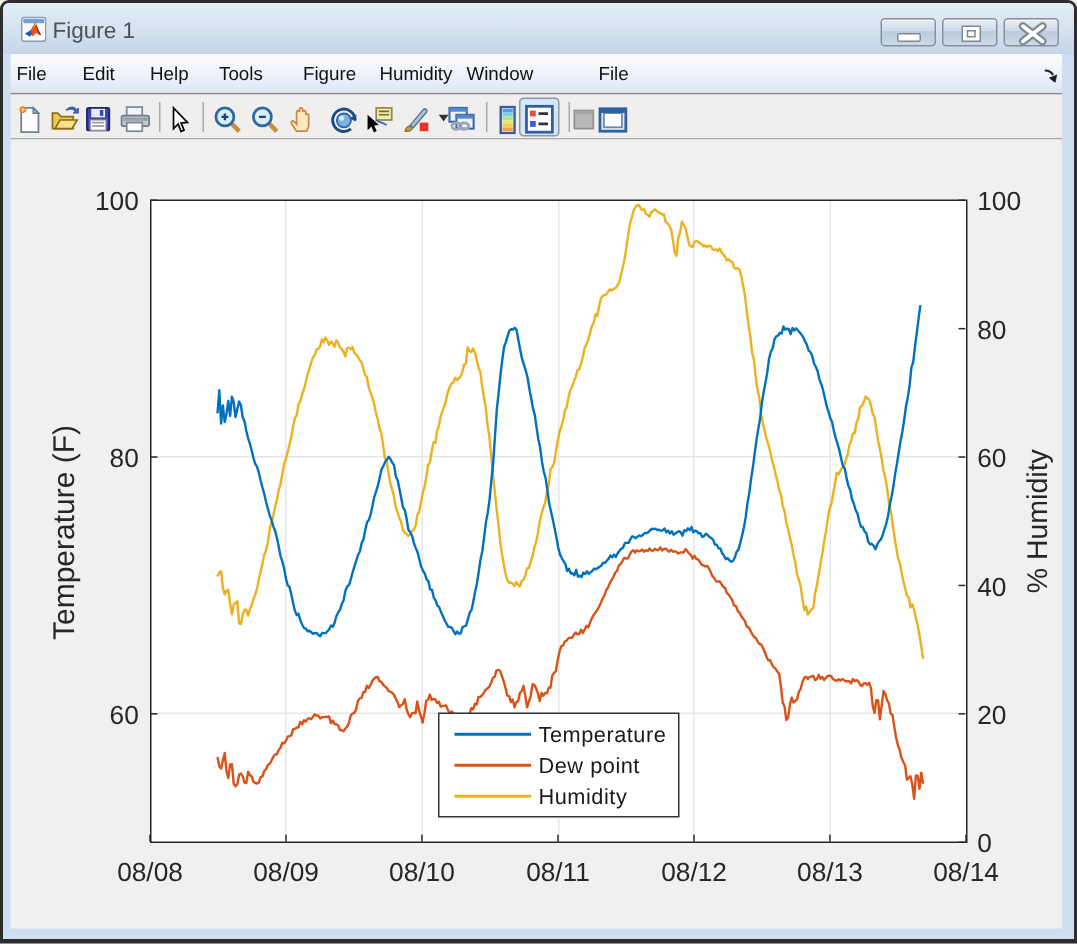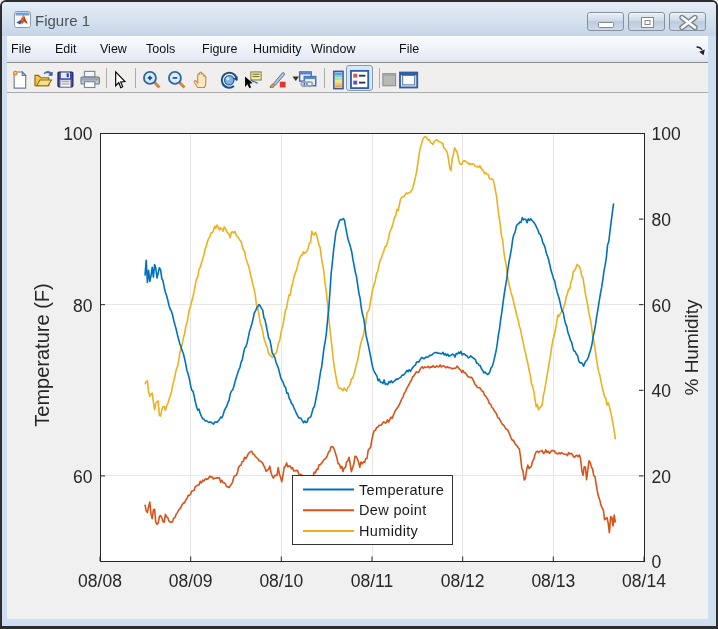--- a/index.html
+++ b/index.html
@@ -38,21 +38,21 @@
       <rect x="12.5" y="4.5" width="12" height="10" fill="#fdfdfd" stroke="#7e8994"></rect>
       <rect x="16" y="7.5" width="5" height="4" fill="none" stroke="#7e8994"></rect>
     </svg></div>
 <div style="position:absolute;left:669px;top:12px;width:37px;height:19px;border:1px solid #87919e;border-radius:3px;background:linear-gradient(#e9eff6,#cfdae8 45%,#bccadd 46%,#ccd9e8);box-shadow:inset 0 1px 0 #f6f9fc;"><svg width="37" height="19" viewBox="0 0 37 19">
       <path d="M12 4.5 L25 14.5 M25 4.5 L12 14.5" stroke="#7e8994" stroke-width="5.4" stroke-linecap="round"></path>
       <path d="M12 4.5 L25 14.5 M25 4.5 L12 14.5" stroke="#fdfdfd" stroke-width="2.6" stroke-linecap="round"></path>
     </svg></div>
 <div id="menubar">
   <span style="left:4px">File</span>
     <span style="left:48px">Edit</span>
-  <span style="left:93px">View</span>
+  <span style="left:93px">Help</span>
     <span style="left:139px">Tools</span>
   <span style="left:195px">Figure</span>
     <span style="left:246px">Humidity</span>
   <span style="left:304px">Window</span>
     <span style="left:392px">File</span>
   <svg style="position:absolute;left:689px;top:9px" width="10" height="10" viewBox="0 0 10 10">
     <path d="M0.5 2 q4 0 5.5 3" stroke="#222" stroke-width="1.4" fill="none"></path>
     <path d="M3.2 6.8 l5.6 -2.2 -1.2 5.8 z" fill="#222"></path>
     </svg>
 </div>

